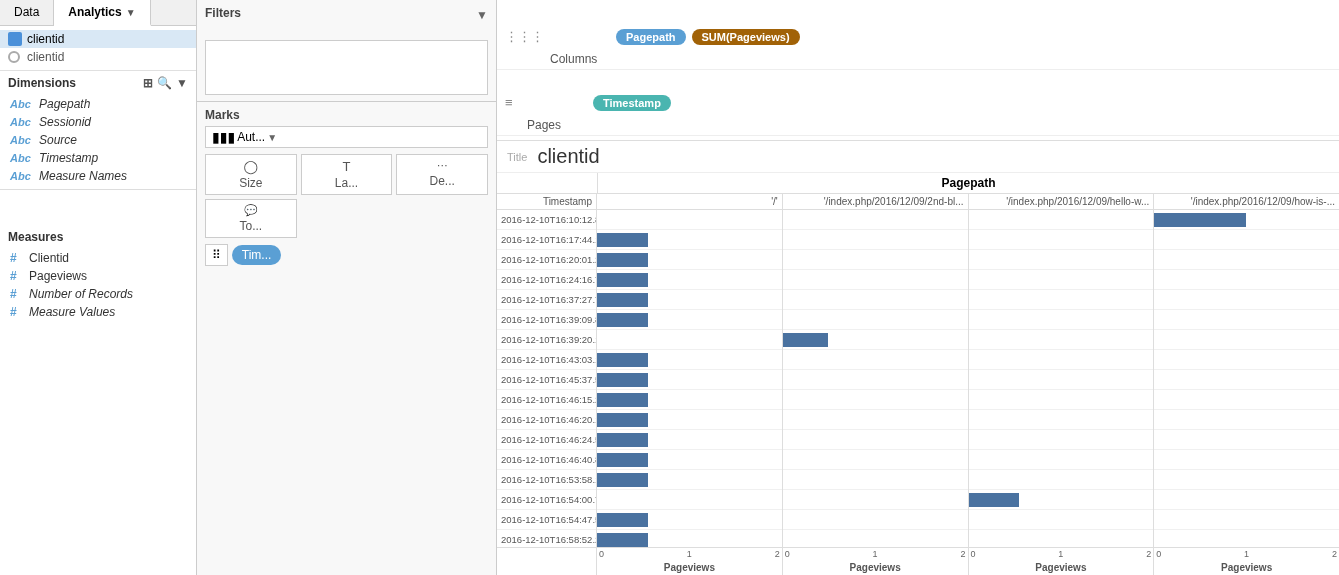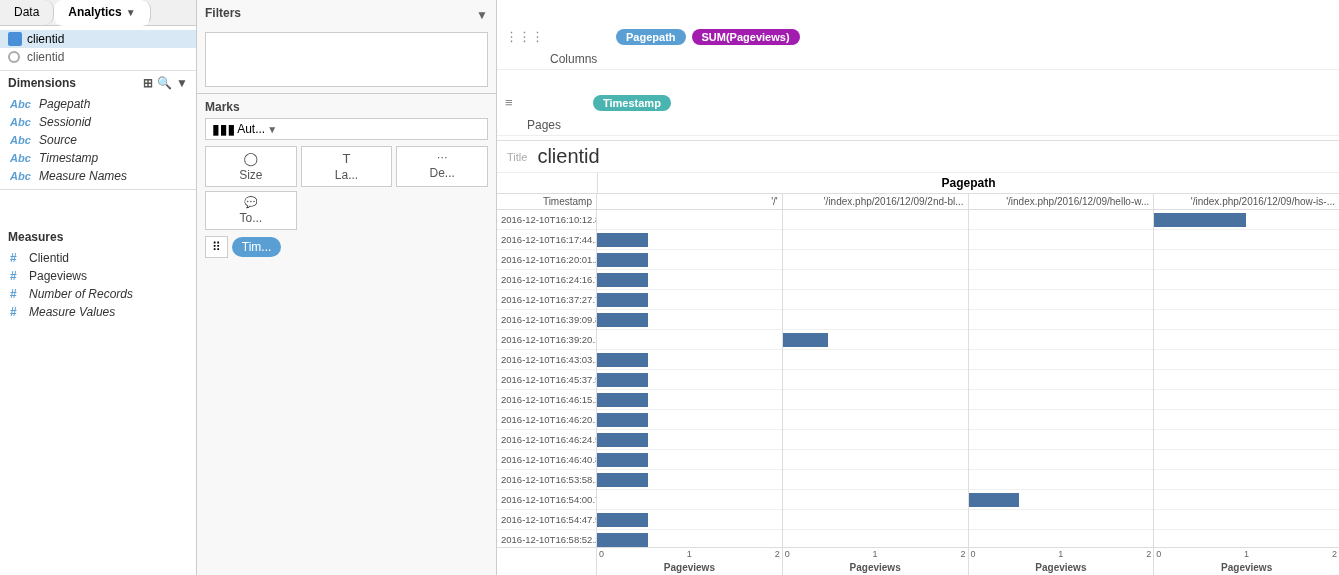--- a/index.html
+++ b/index.html
@@ -20,21 +20,20 @@
     .tabs-row {
       display: flex;
       border-bottom: 1px solid #ccc;
       background: #f0f0f0;
     }
     .tab {
       padding: 5px 14px;
       cursor: pointer;
       font-size: 12px;
       border-right: 1px solid #ccc;
-      border-radius: 9px;
     }
     .tab.active {
       background: #fff;
       border-bottom: 2px solid #fff;
       margin-bottom: -1px;
       font-weight: bold;
     }
     .tab-analytics {
       display: flex;
       align-items: center;
@@ -135,21 +134,21 @@
       padding: 6px 8px;
       border-bottom: 1px solid #ccc;
       min-height: 80px;
       display: flex;
       flex-direction: column;
     }
     .filters-header {
       display: flex;
       justify-content: space-between;
       align-items: center;
-      margin-bottom: 8px;
+      margin-bottom: 16px;
     }
     .filter-caret { cursor: pointer; color: #666; }
     .filters-box {
       background: #fff;
       border: 1px solid #ccc;
       flex: 1;
       min-height: 55px;
     }
 
     .marks-section {
@@ -256,21 +255,21 @@
     }
     .pill {
       border-radius: 12px;
       padding: 2px 10px;
       font-size: 11px;
       font-weight: bold;
       cursor: pointer;
       white-space: nowrap;
     }
     .pill-blue { background: #5a9fd4; color: #fff; }
-    .pill-green { background: #a21caf; color: #fff; }
+    .pill-green { background: #a16207; color: #fff; }
     .pill-teal { background: #4ab5b0; color: #fff; }
 
     .title-bar {
       padding: 4px 10px;
       font-size: 11px;
       color: #777;
       border-bottom: 1px solid #eee;
       display: flex;
       align-items: center;
       gap: 10px;

